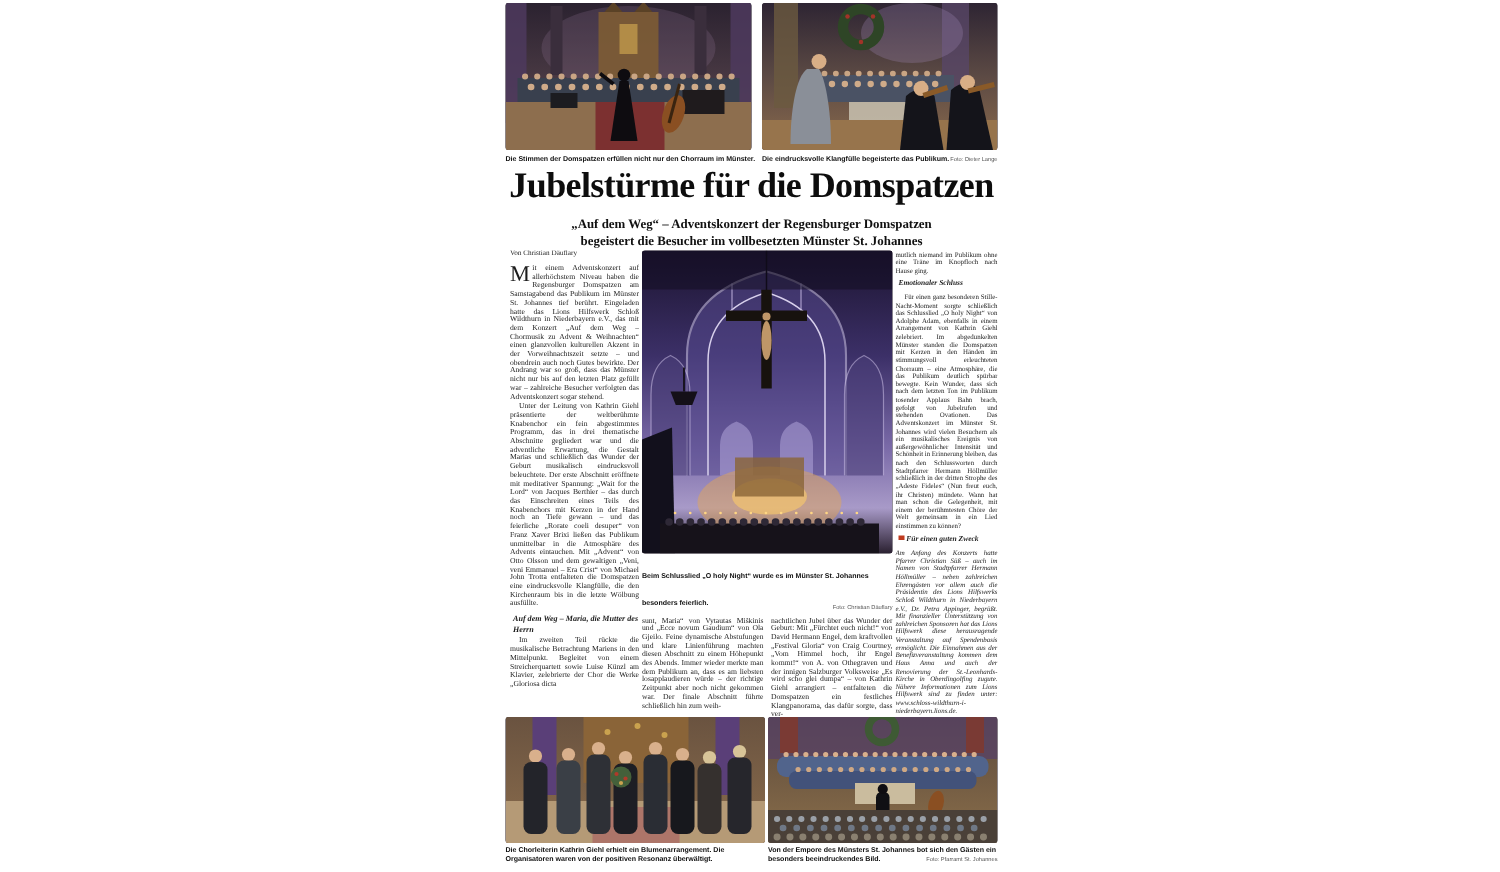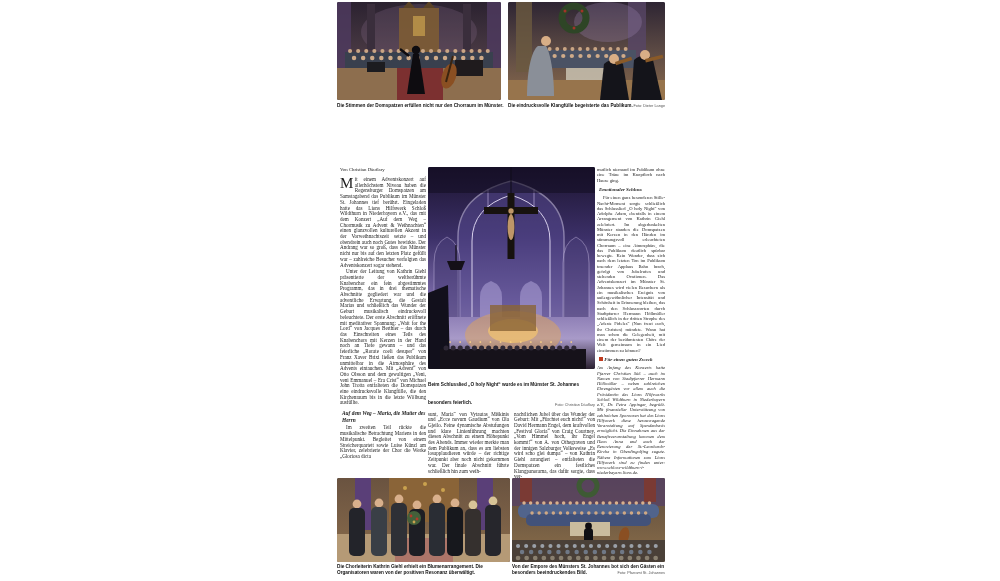--- a/index.html
+++ b/index.html
@@ -126,20 +126,22 @@
   </div>
 
   <div class="caprow-top">
     <div class="cap c1">Die Stimmen der Domspatzen erfüllen nicht nur den Chorraum im Münster.</div>
     <div class="c2">
       <span class="cap">Die eindrucksvolle Klangfülle begeisterte das Publikum.</span>
       <span class="credit">Foto: Dieter Lange</span>
     </div>
   </div>
 
+  <h1>Jubelstürme für die Domspatzen</h1>
+  <h2><span>„Auf dem Weg“ – Adventskonzert der Regensburger Domspatzen</span><br><span>begeistert die Besucher im vollbesetzten Münster St. Johannes</span></h2>
 
   <div class="col1 bodytext">
     <div class="byline">Von Christian Däuflary</div>
     <p><span class="dropcap">M</span><span>it einem Adventskonzert auf allerhöchstem Niveau haben die Regensburger Domspatzen am Samstagabend das Publikum im Münster St. Johannes tief berührt. Eingeladen hatte das Lions Hilfswerk Schloß Wildthurn in Niederbayern e.V., das mit dem Konzert „Auf dem Weg – Chormusik zu Advent &amp; Weihnachten“ einen glanzvollen kulturellen Akzent in der Vorweihnachtszeit setzte – und obendrein auch noch Gutes bewirkte. Der Andrang war so groß, dass das Münster nicht nur bis auf den letzten Platz gefüllt war – zahlreiche Besucher verfolgten das Adventskonzert sogar stehend.</span></p>
     <p class="indent">Unter der Leitung von Kathrin Giehl präsentierte der weltberühmte Knabenchor ein fein abgestimmtes Programm, das in drei thematische Abschnitte gegliedert war und die adventliche Erwartung, die Gestalt Marias und schließlich das Wunder der Geburt musikalisch eindrucksvoll beleuchtete. Der erste Abschnitt eröffnete mit meditativer Spannung: „Wait for the Lord“ von Jacques Berthier – das durch das Einschreiten eines Teils des Knabenchors mit Kerzen in der Hand noch an Tiefe gewann – und das feierliche „Rorate coeli desuper“ von Franz Xaver Brixi ließen das Publikum unmittelbar in die Atmosphäre des Advents eintauchen. Mit „Advent“ von Otto Olsson und dem gewaltigen „Veni, veni Emmanuel – Era Crist“ von Michael John Trotta entfalteten die Domspatzen eine eindrucksvolle Klangfülle, die den Kirchenraum bis in die letzte Wölbung ausfüllte.</p>
     <h3 class="cross">Auf dem Weg – Maria, die Mutter des Herrn</h3>
     <p class="indent">Im zweiten Teil rückte die musikalische Betrachtung Mariens in den Mittelpunkt. Begleitet von einem Streicherquartett sowie Luise Künzl am Klavier, zelebrierte der Chor die Werke „Gloriosa dicta</p>
   </div>
 
   <div class="centerblock">

